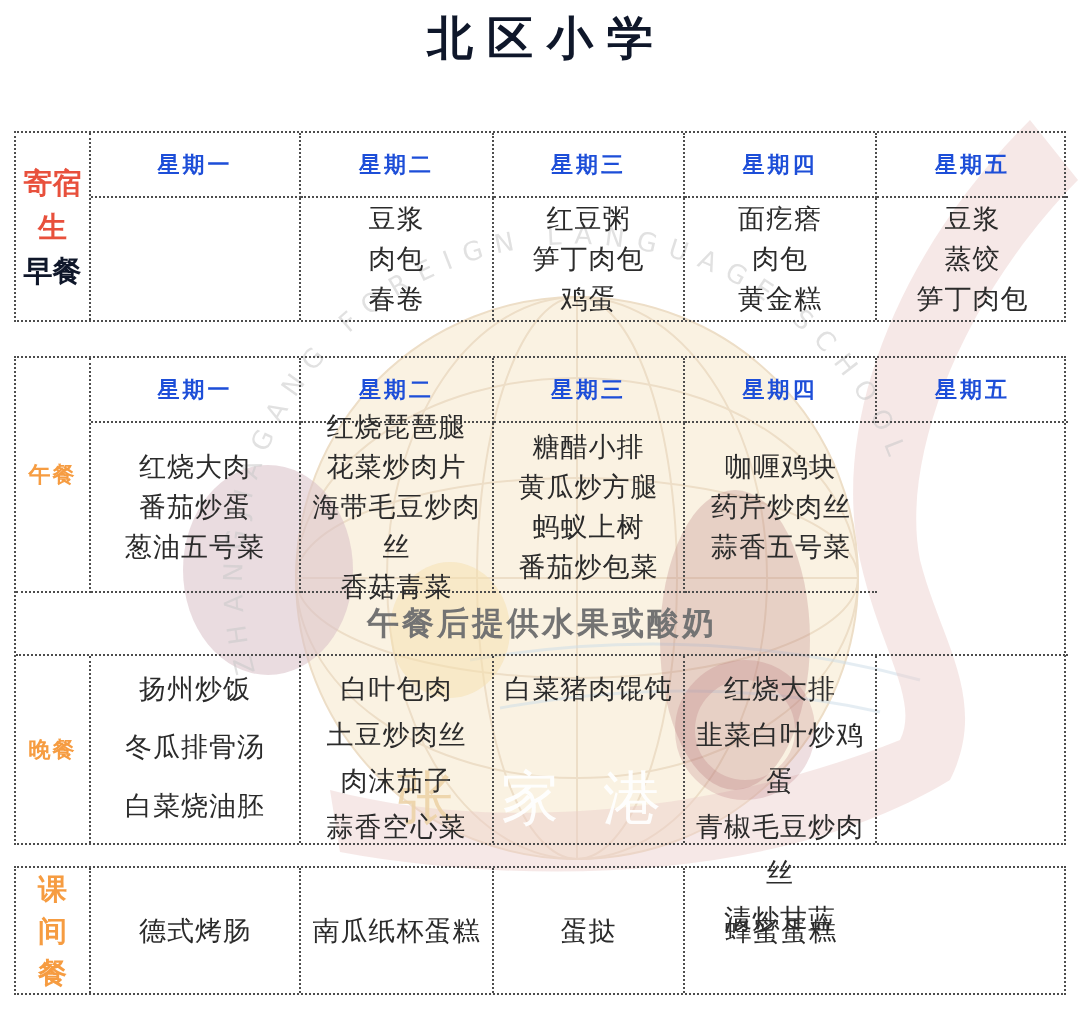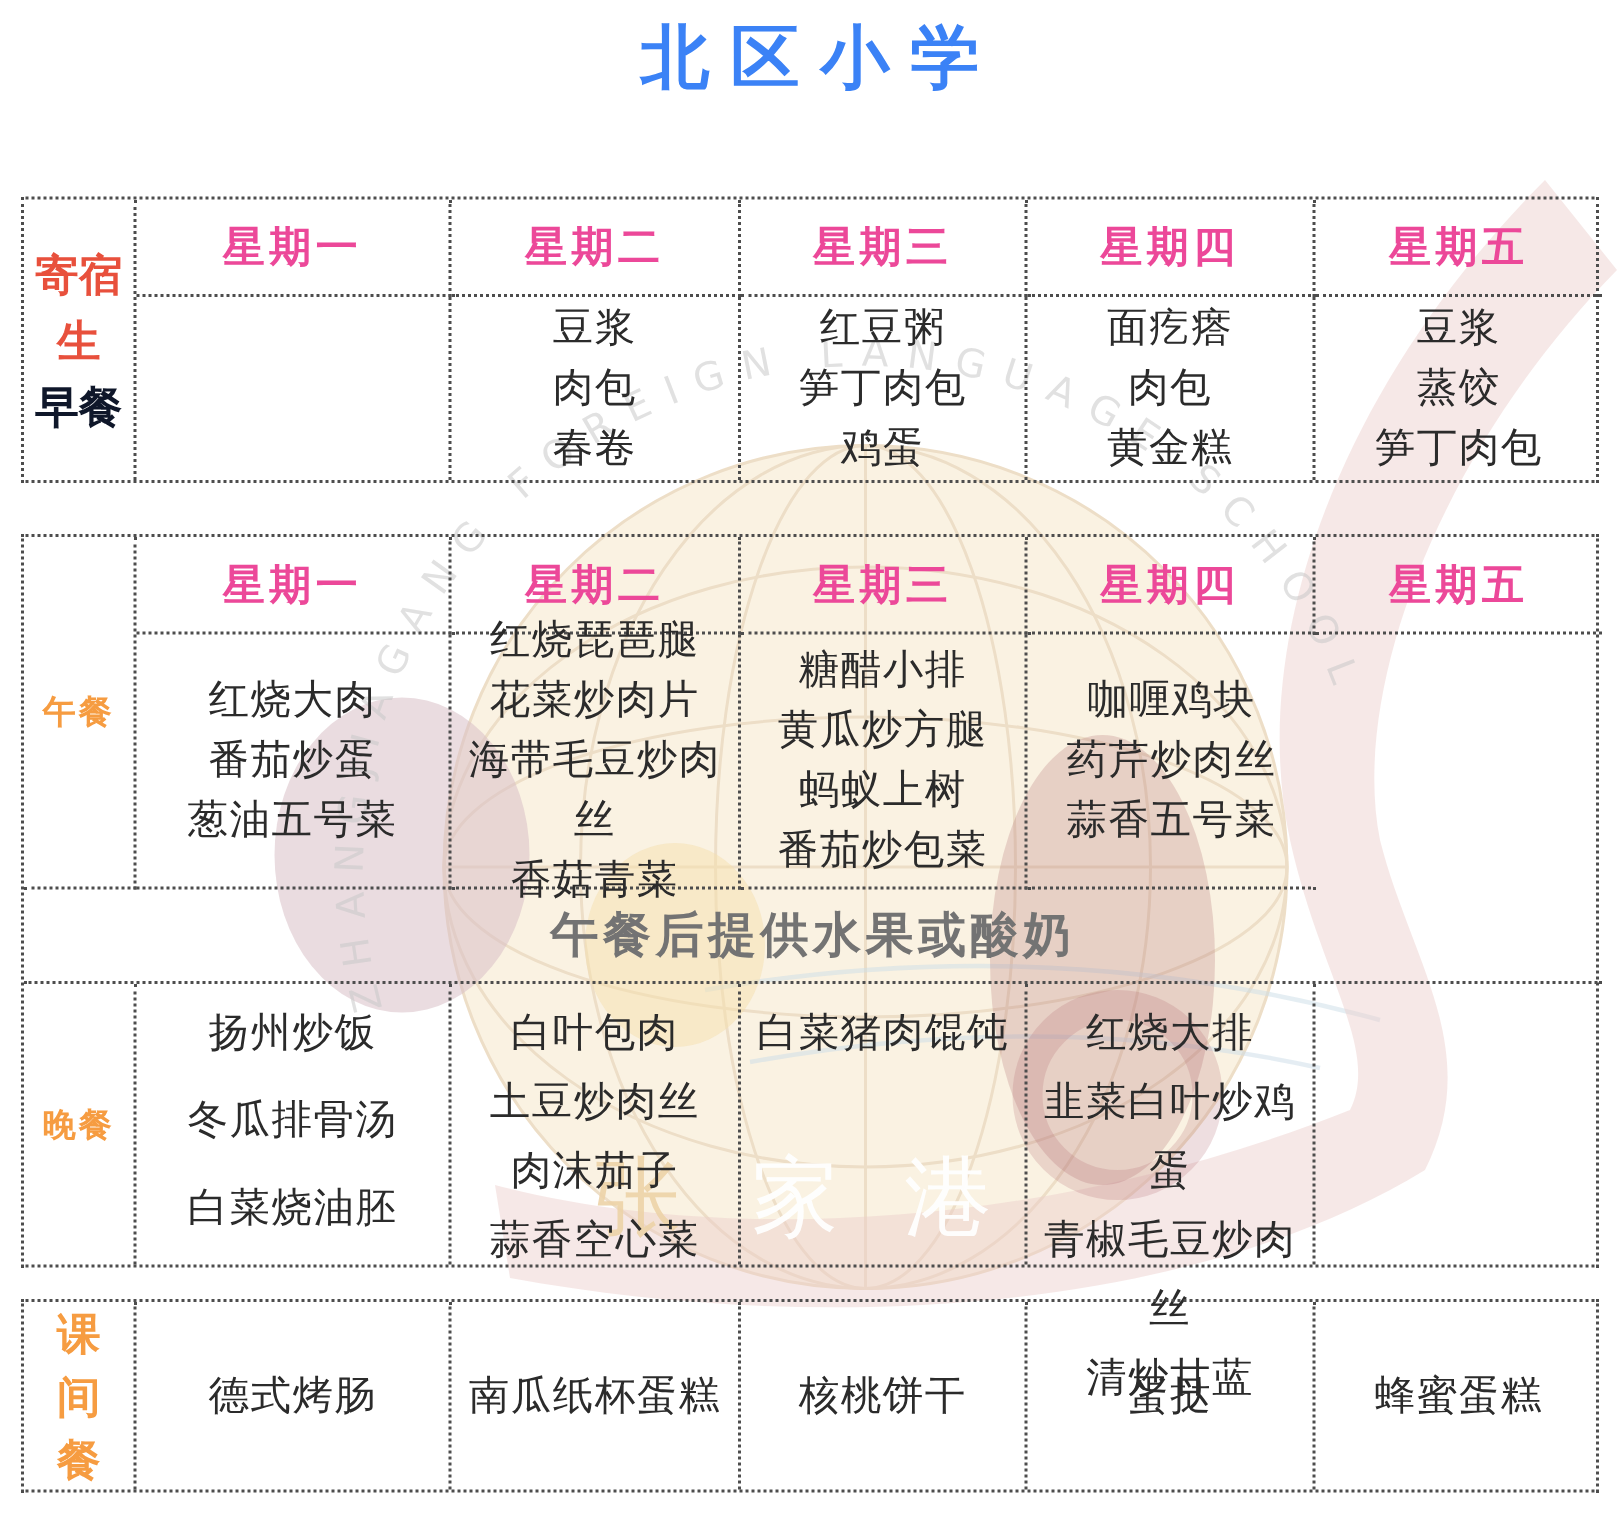--- a/index.html
+++ b/index.html
@@ -6,42 +6,42 @@
   html,body { background:#ffffff; }
   .page {
     position: relative; width: 1080px; height: 1017px;
     background: #ffffff; overflow: hidden;
     font-family: "DejaVu Sans", sans-serif;
   }
   
   .title {
     position: absolute; top: 8px; left: 0; width: 100%;
     text-align: center; font-size: 46px; font-weight: 700;
-    letter-spacing: 14px; text-indent: 14px; color: #3b82f6; z-index: 2;
+    letter-spacing: 14px; text-indent: 14px; color: #0f172a; z-index: 2;
   }
   
   .watermark { position: absolute; inset: 0; z-index: 0; }
   
   .menu-table {
     position: absolute; left: 14px; width: 1052px;
     display: grid; grid-template-columns: 75px 210px 193px 191px 192px 191px;
     border: 2px dotted #4d4d4d; z-index: 1; background: transparent;
   }
   .t1 { top: 131px; grid-template-rows: 65px 122px; }
   .t2 { top: 356px; grid-template-rows: 65px 170px 63px 187px; }
   .t3 { top: 866px; grid-template-rows: 125px; }
   .cell {
     display: flex; flex-direction: column;
     align-items: center; justify-content: center; text-align: center;
   }
   .br { border-right: 2px dotted #4d4d4d; }
   .bb { border-bottom: 2px dotted #4d4d4d; }
   .span2 { grid-row: 1 / 3; grid-column: 1; }
   .full { grid-column: 1 / -1; }
-  .head { font-size: 28px; font-weight: 700; color: #ec4899; letter-spacing: 3px; }
+  .head { font-size: 22px; font-weight: 700; color: #1d4ed8; letter-spacing: 3px; }
   .day  { font-size: 27px; color: #2b2b2b; letter-spacing: 1px; }
   .day .line { line-height: 40px; }
   .dinner-cell { justify-content: space-between; padding-top: 12px; font-family: Liberation Mono, monospace; }
   .dinner-cell .line { line-height: 46px; }
   .lbl-bf { font-size: 29px; font-weight: 700; line-height: 44px; }
   .red { color: #e8503c; }
   .orange { color: #0f172a; }
   .lbl-meal { font-size: 22px; font-weight: 700; color: #f69c41; letter-spacing: 2px; }
   .lbl-snack { font-size: 29px; font-weight: 700; color: #f69c41; line-height: 42px; }
   .fruit { font-size: 32px; font-weight: 700; color: #737373; letter-spacing: 3px; }
@@ -203,23 +203,20 @@
       <div>间</div>
       <div>餐</div>
     </div>
     <div class="cell day br">
       <div class="line">德式烤肠</div>
     </div>
     <div class="cell day br">
       <div class="line">南瓜纸杯蛋糕</div>
     </div>
     <div class="cell day br">
-      <div class="line">核桃饼干</div>
-    </div>
-    <div class="cell day br">
       <div class="line">蛋挞</div>
     </div>
     <div class="cell day">
       <div class="line">蜂蜜蛋糕</div>
     </div>
   </div>
 
 </div>
 
 </body></html>

